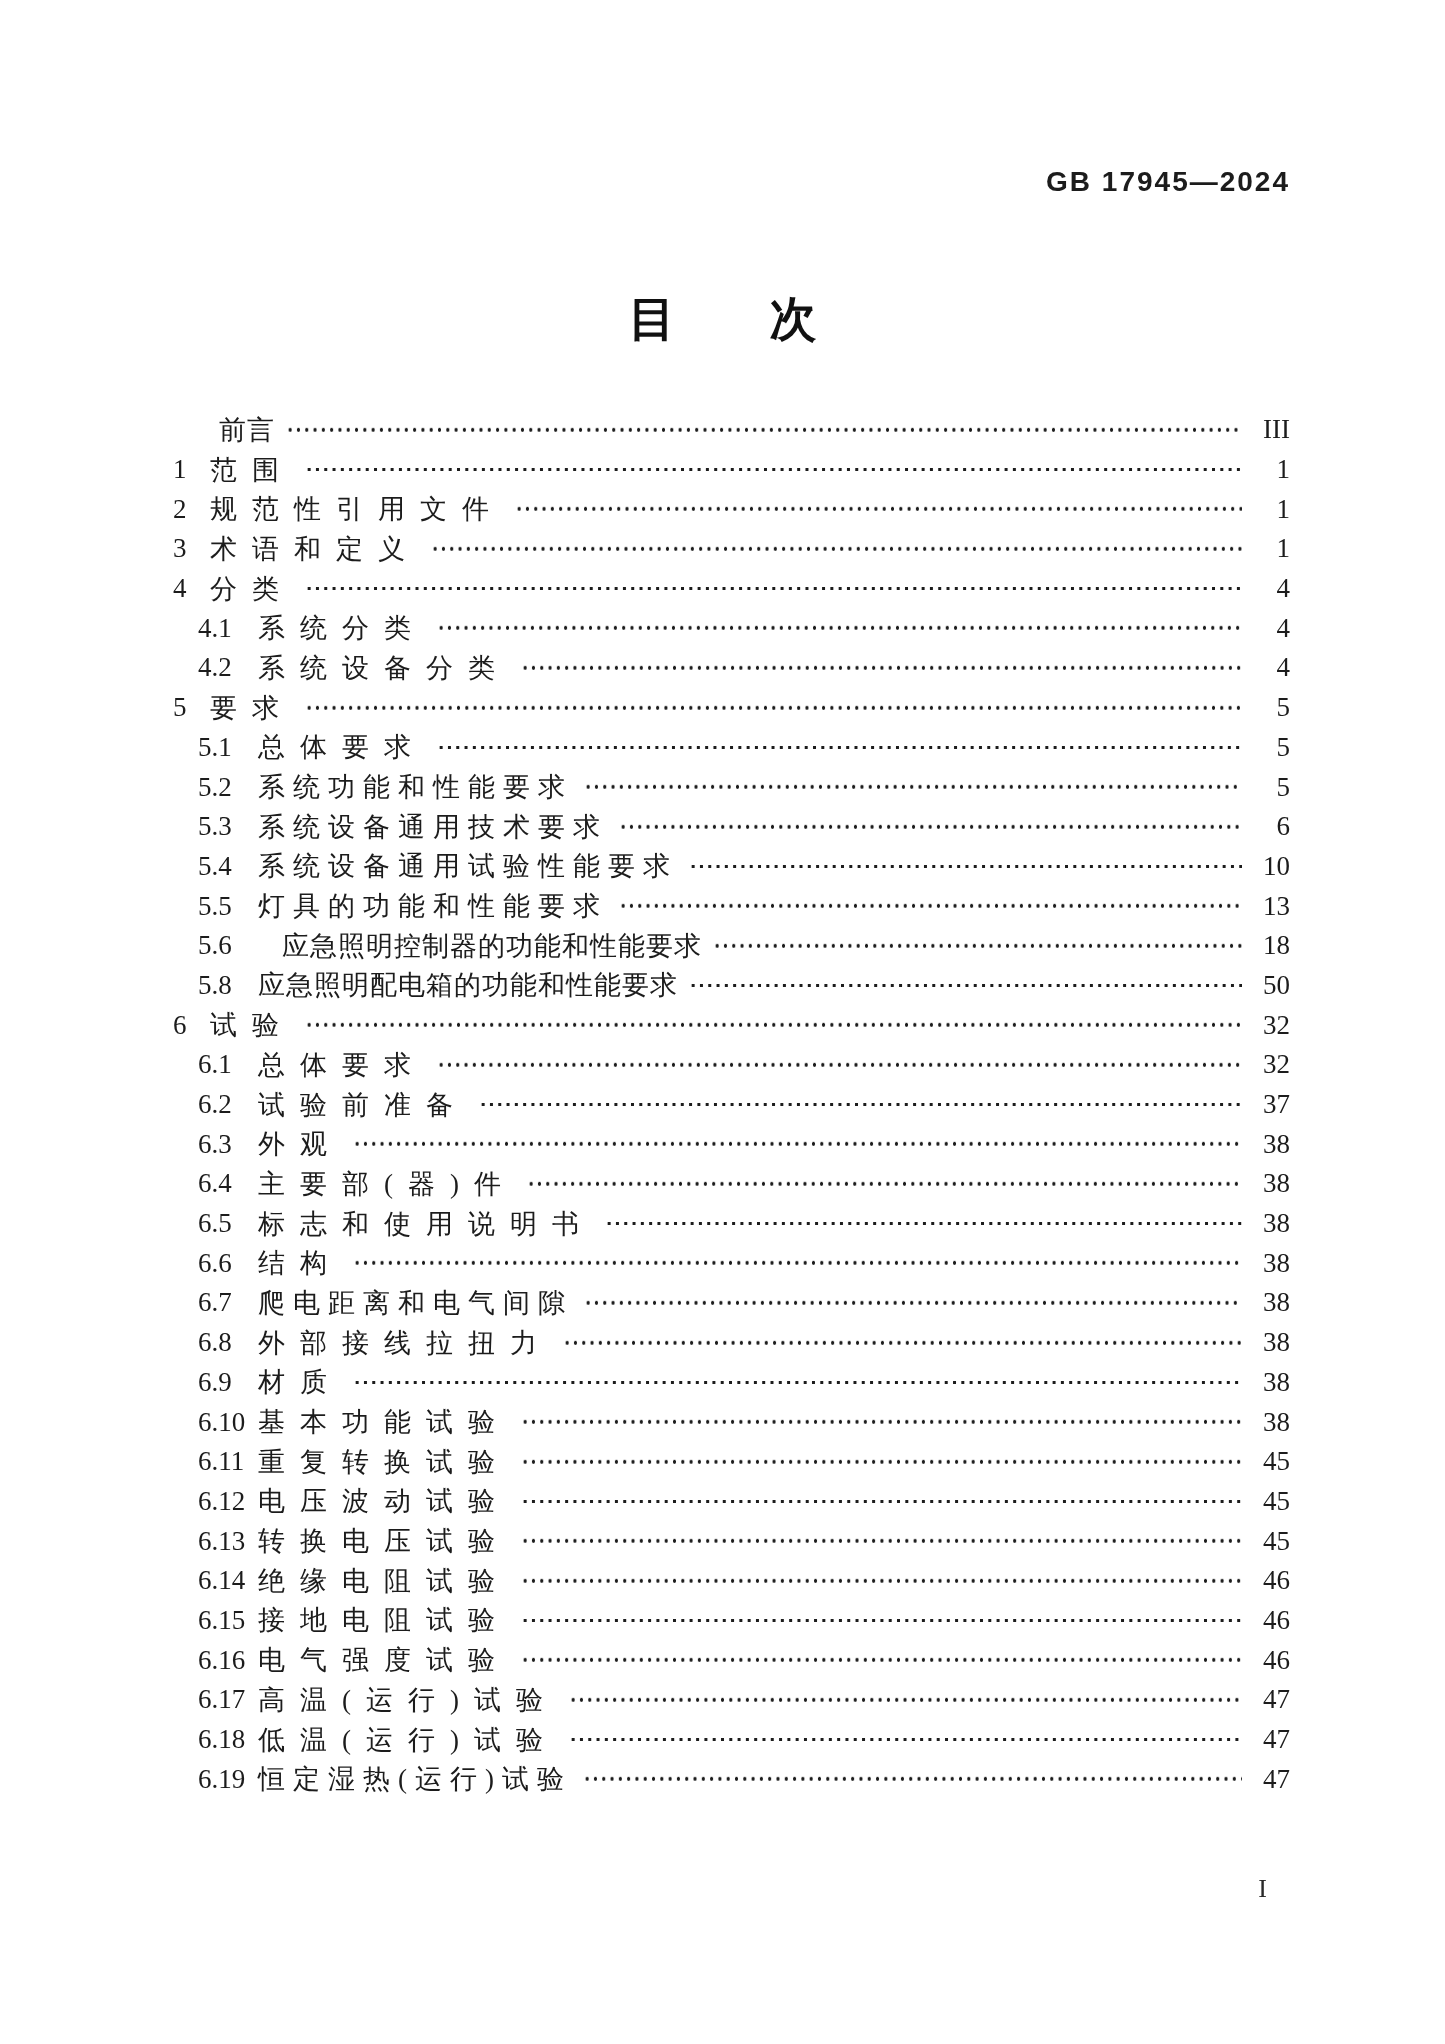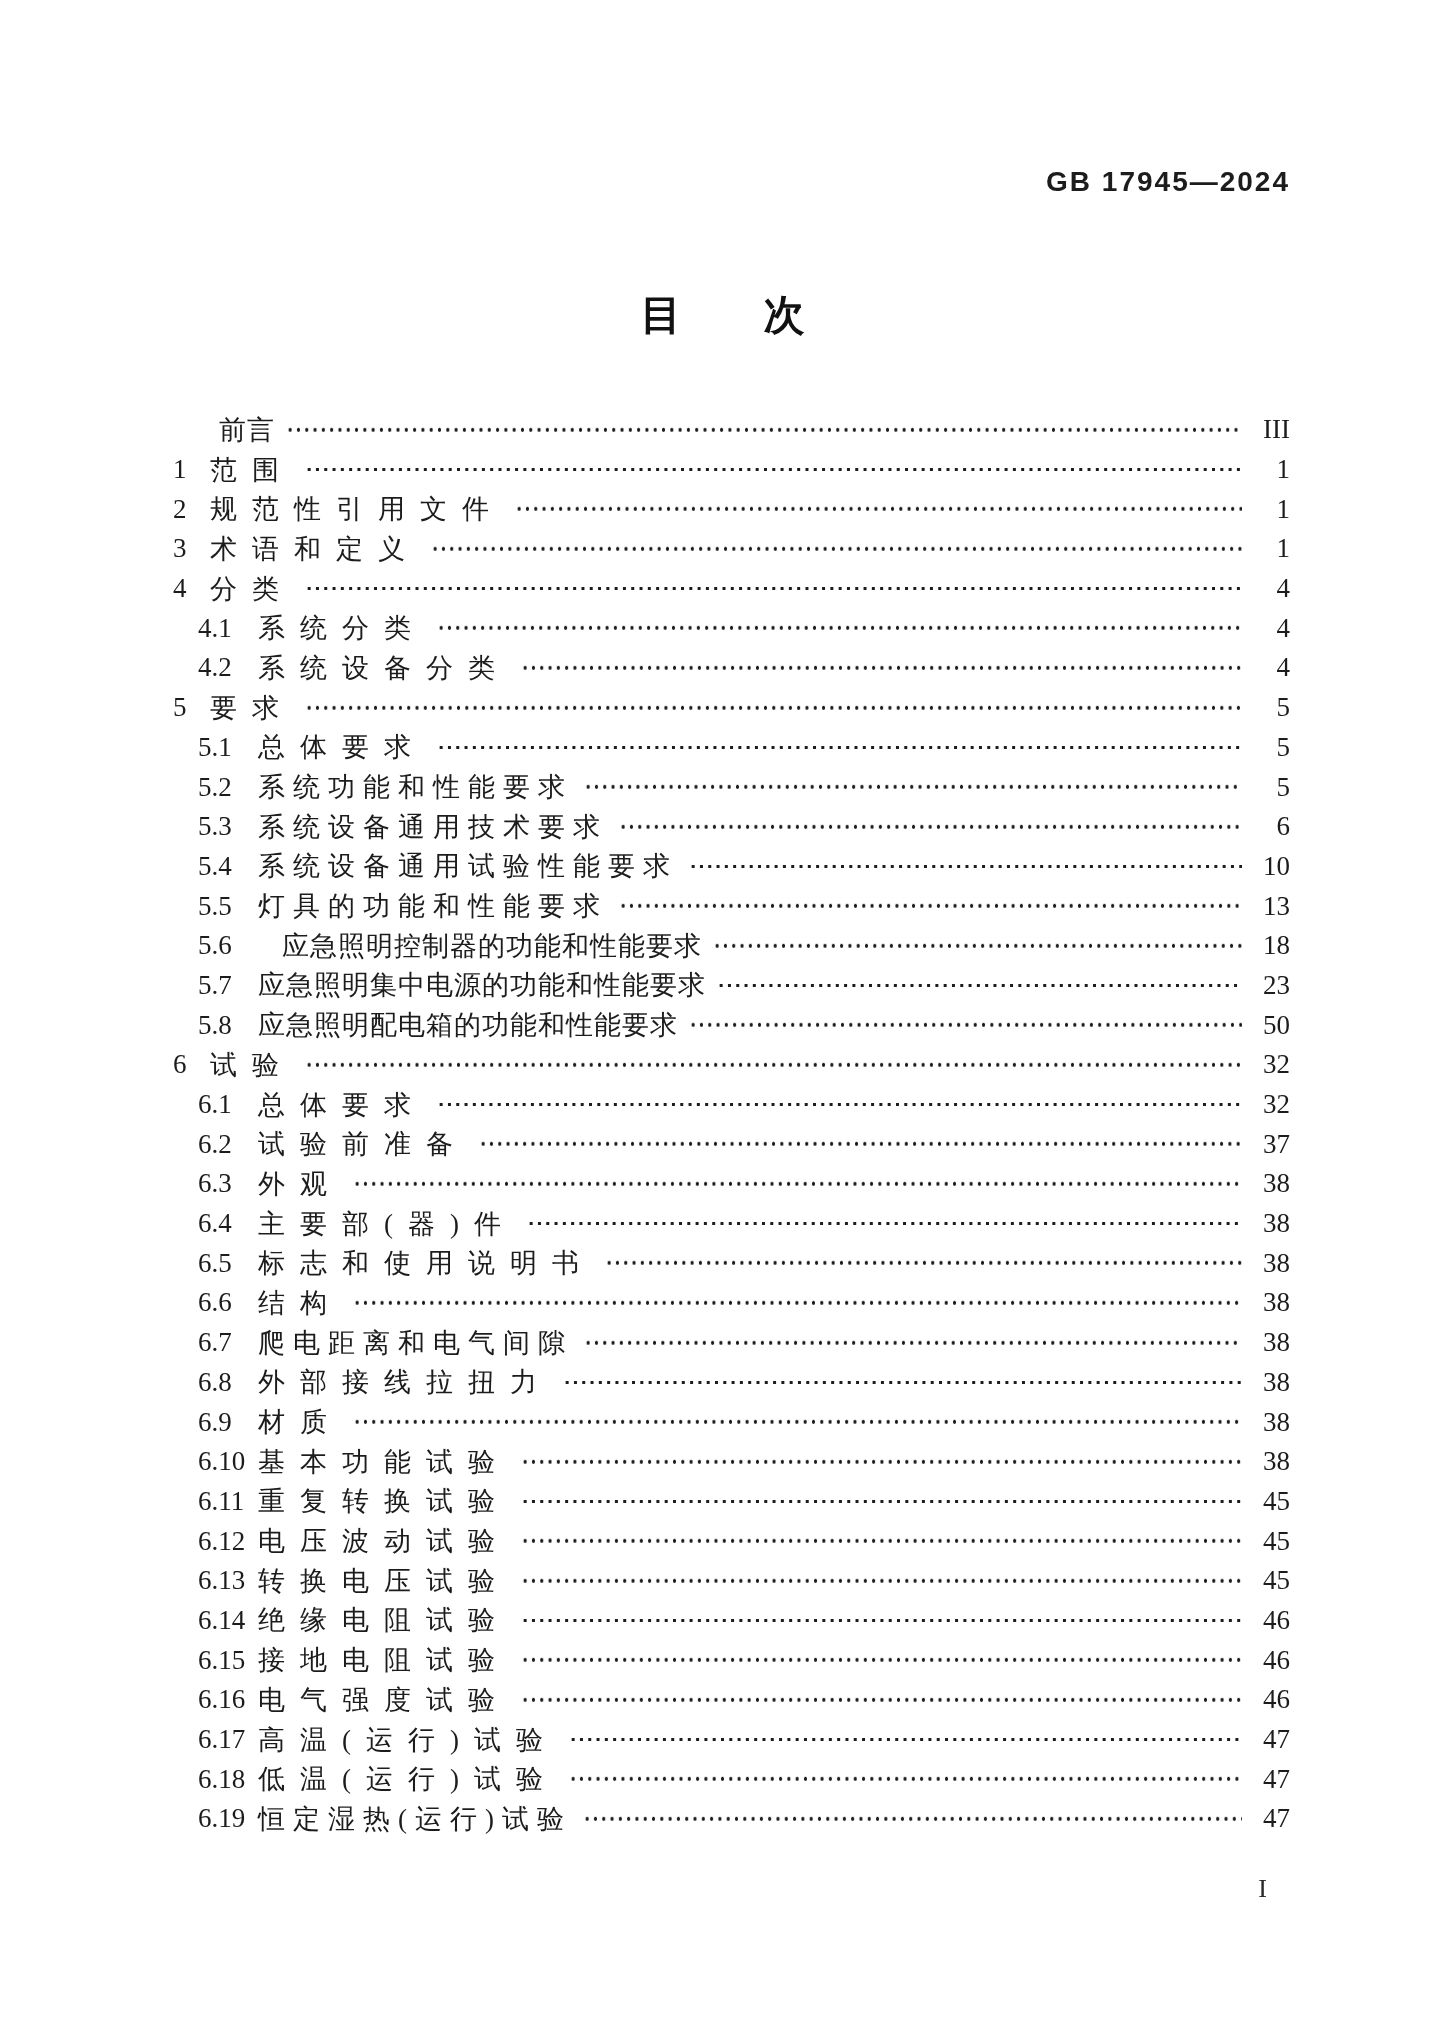--- a/index.html
+++ b/index.html
@@ -23,21 +23,21 @@
     font-size:28px;
     letter-spacing:2px;
     color:var(--ink);
   }
   .doc-title{
     position:absolute;
     top:288px;left:0;right:0;
     text-align:center;
     font-family:"Liberation Sans","DejaVu Sans",sans-serif;
     font-weight:bold;
-    font-size:41px;
+    font-size:47px;
     color:#111;
   }
   .toc{
     position:absolute;
     top:410px;
     left:173px;
     right:155px;
   }
   .toc-row{
     height:39.7px;
@@ -169,26 +169,20 @@
       <span class="leader"></span>
       <span class="page">13</span>
     </div>
     <div class="toc-row level1">
       <span class="num">5.6</span>
       <span class="label" style="letter-spacing: 1px; margin-left: 24px;">应急照明控制器的功能和性能要求</span>
       <span class="leader"></span>
       <span class="page">18</span>
     </div>
     <div class="toc-row level1">
-      <span class="num">5.7</span>
-      <span class="label" style="letter-spacing: 1px;">应急照明集中电源的功能和性能要求</span>
-      <span class="leader"></span>
-      <span class="page">23</span>
-    </div>
-    <div class="toc-row level1">
       <span class="num">5.8</span>
       <span class="label" style="letter-spacing: 1px;">应急照明配电箱的功能和性能要求</span>
       <span class="leader"></span>
       <span class="page">50</span>
     </div>
     <div class="toc-row level0">
       <span class="num">6</span>
       <span class="label" style="letter-spacing: 15px;">试验</span>
       <span class="leader"></span>
       <span class="page">32</span>

